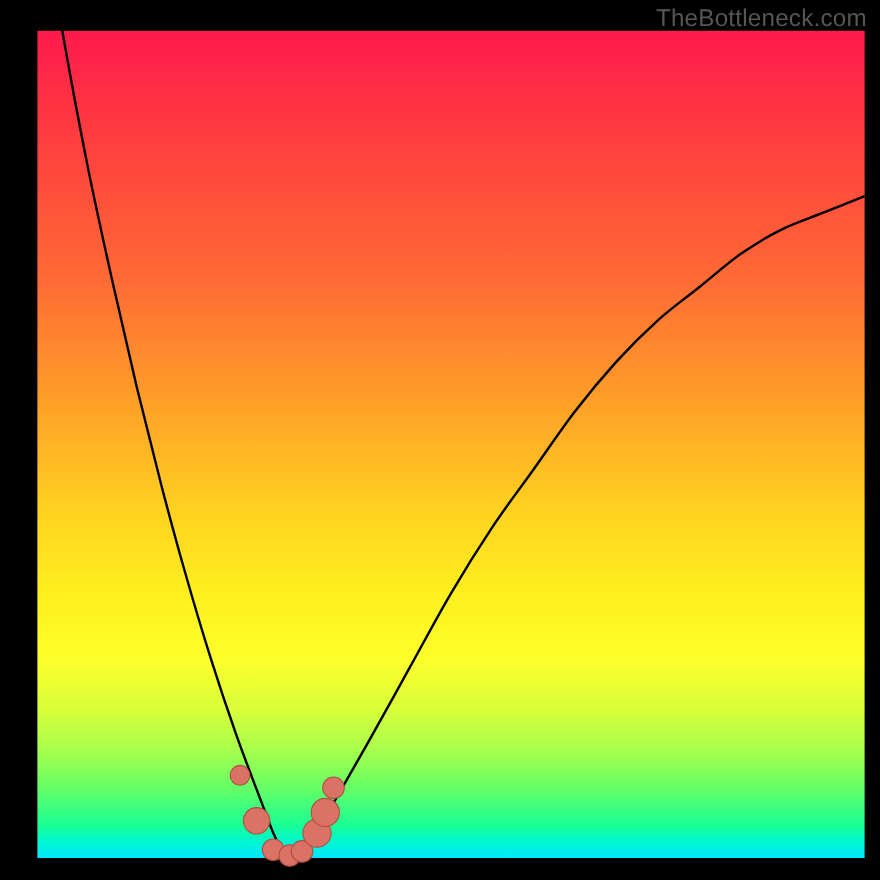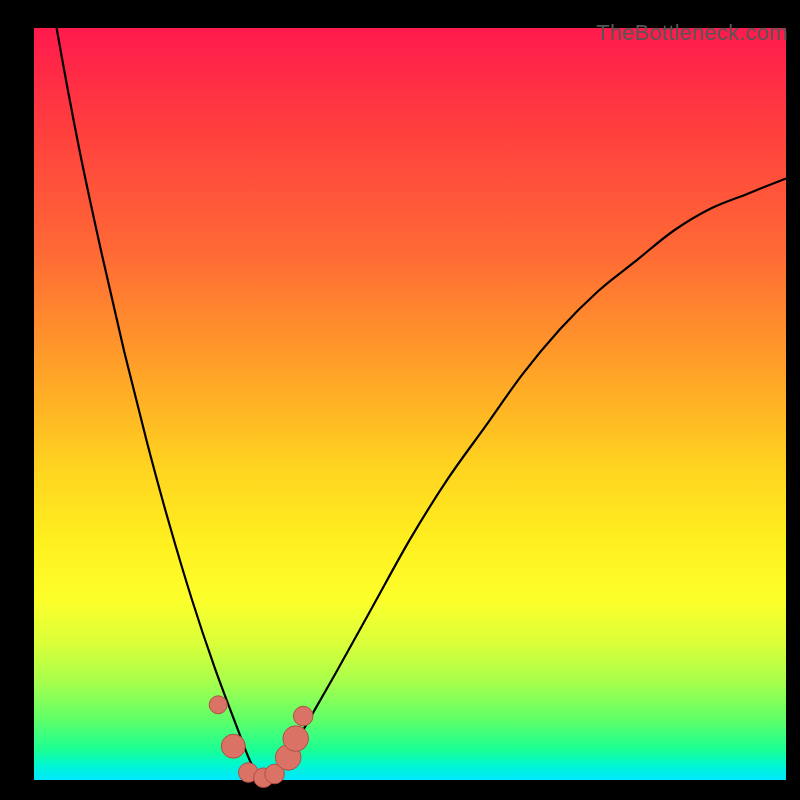--- a/index.html
+++ b/index.html
@@ -45,21 +45,20 @@
   }
   .watermark {
     position: absolute;
     top: 4px;
     right: 12px;
     font-size: 22px;
     font-weight: 500;
     color: #565656;
     letter-spacing: 0.2px;
     user-select: none;
-    margin-top: 16px;
   }
   svg.curve {
     position: absolute;
     left: 0;
     top: 0;
     width: 752px;
     height: 752px;
     overflow: visible;
   }
 </style>

